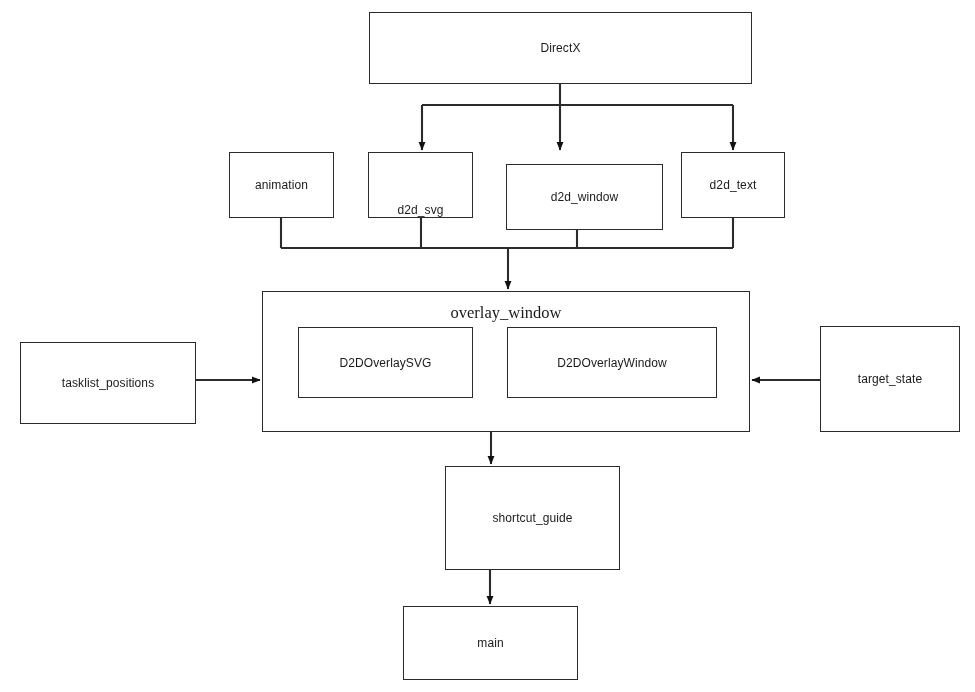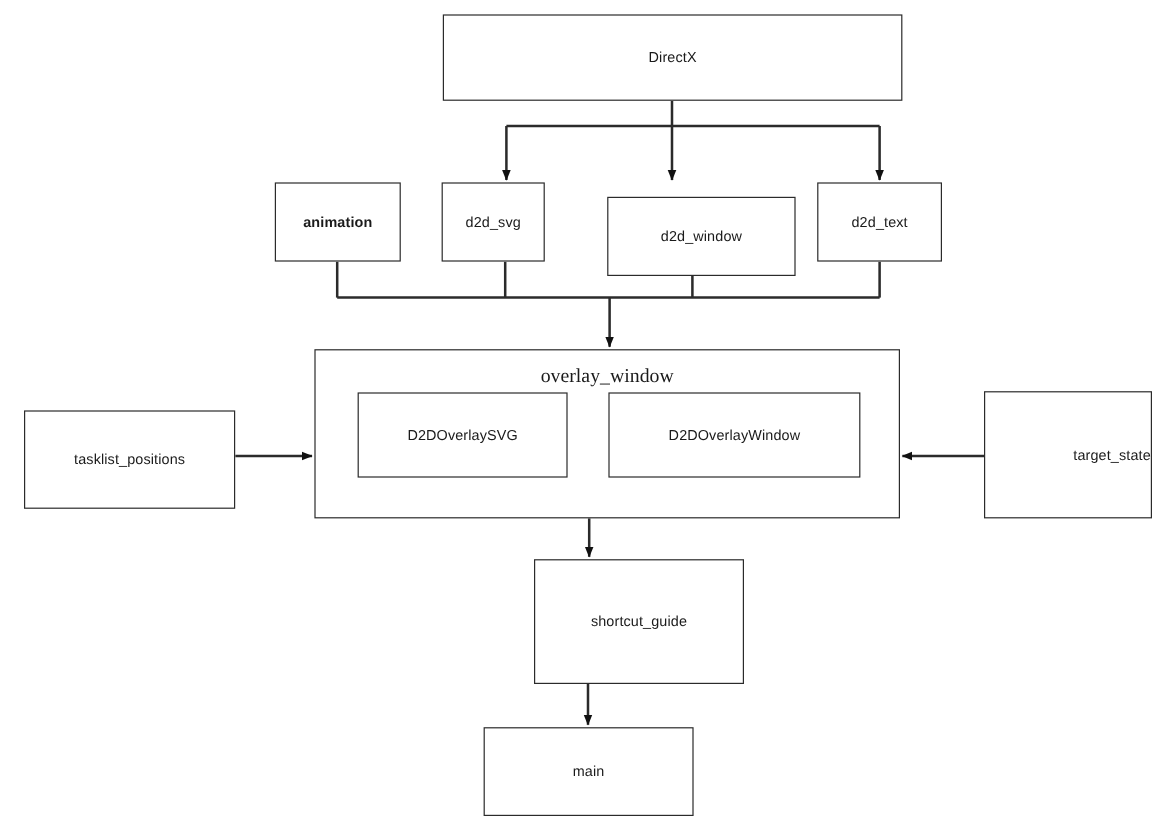--- a/index.html
+++ b/index.html
@@ -94,25 +94,25 @@
       <path d="M491,432 L491,464" marker-end="url(#ah)"></path>
 
       <path d="M490,570 L490,604" marker-end="url(#ah)"></path>
     </g>
   </svg>
 
   <div class="node" style="left:369px; top:12px; width:383px; height:72px;">
     <span>DirectX</span>
   </div>
 
-  <div class="node" style="left:229px; top:152px; width:105px; height:66px;font-weight:bold;">
+  <div class="node" style="left:229px; top:152px; width:105px; height:66px;">
     <span>animation</span>
   </div>
 
-  <div class="node" style="left:368px; top:152px; width:86px; height:66px;">
+  <div class="node" style="left:368px; top:152px; width:105px; height:66px;align-items:flex-end;">
     <span>d2d_svg</span>
   </div>
 
   <div class="node" style="left:506px; top:152px; width:157px; height:66px;margin-top:12px;">
     <span>d2d_window</span>
   </div>
 
   <div class="node" style="left:681px; top:152px; width:104px; height:66px;">
     <span>d2d_text</span>
   </div>
@@ -126,21 +126,21 @@
   </div>
 
   <div class="node" style="left:507px; top:327px; width:210px; height:71px;">
     <span>D2DOverlayWindow</span>
   </div>
 
   <div class="node" style="left:20px; top:326px; width:176px; height:82px;margin-top:16px;">
     <span>tasklist_positions</span>
   </div>
 
-  <div class="node" style="left:820px; top:326px; width:140px; height:106px;justify-content:flex-end;">
+  <div class="node" style="left:820px; top:326px; width:140px; height:106px;">
     <span>target_state</span>
   </div>
 
   <div class="node" style="left:403px; top:466px; width:175px; height:104px;margin-left:42px;">
     <span>shortcut_guide</span>
   </div>
 
   <div class="node" style="left:403px; top:606px; width:175px; height:74px;">
     <span>main</span>
   </div>

